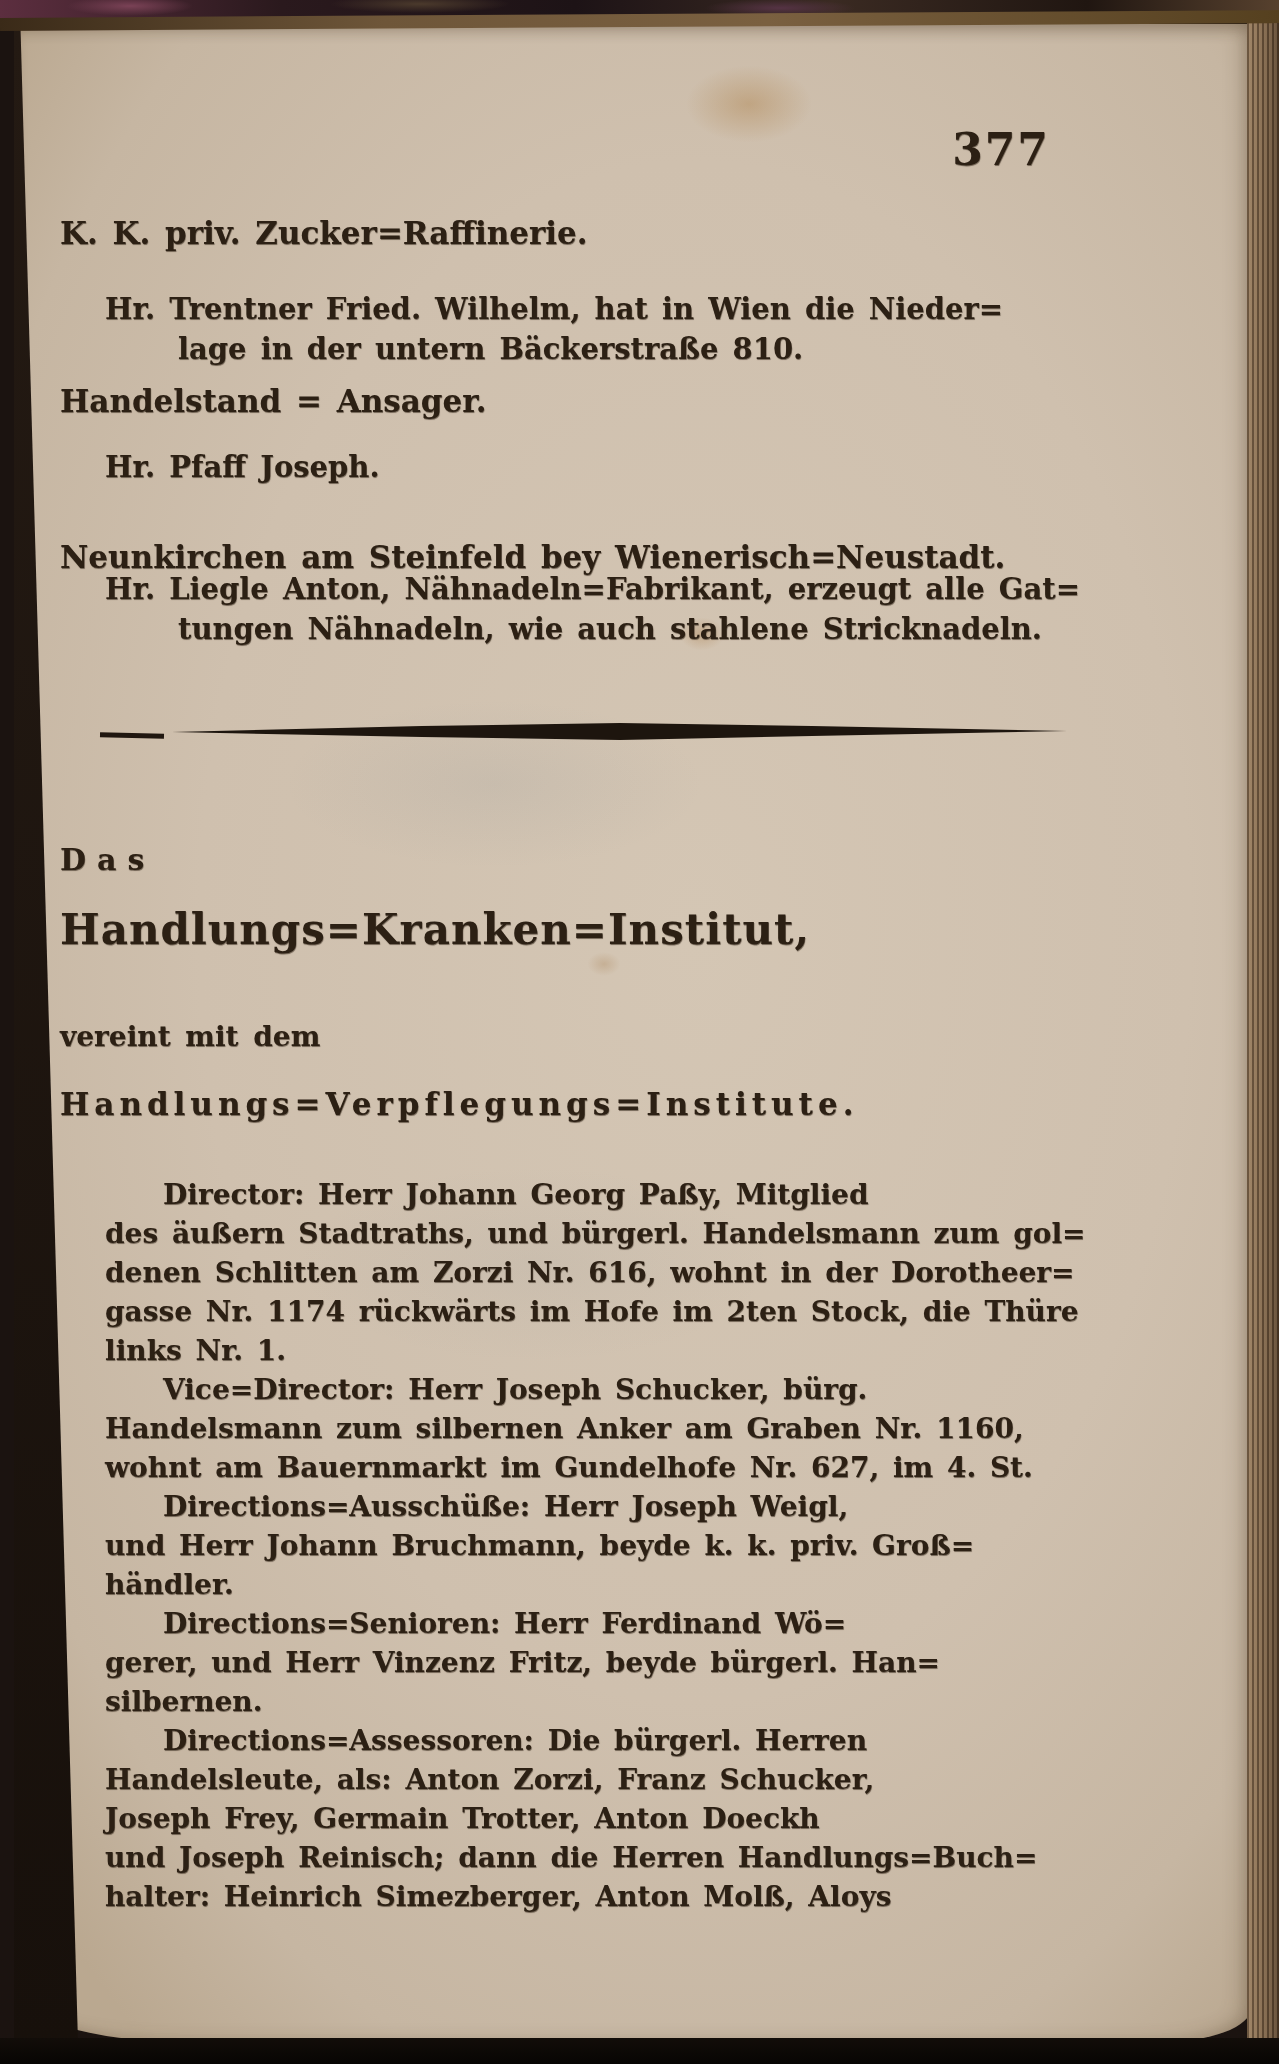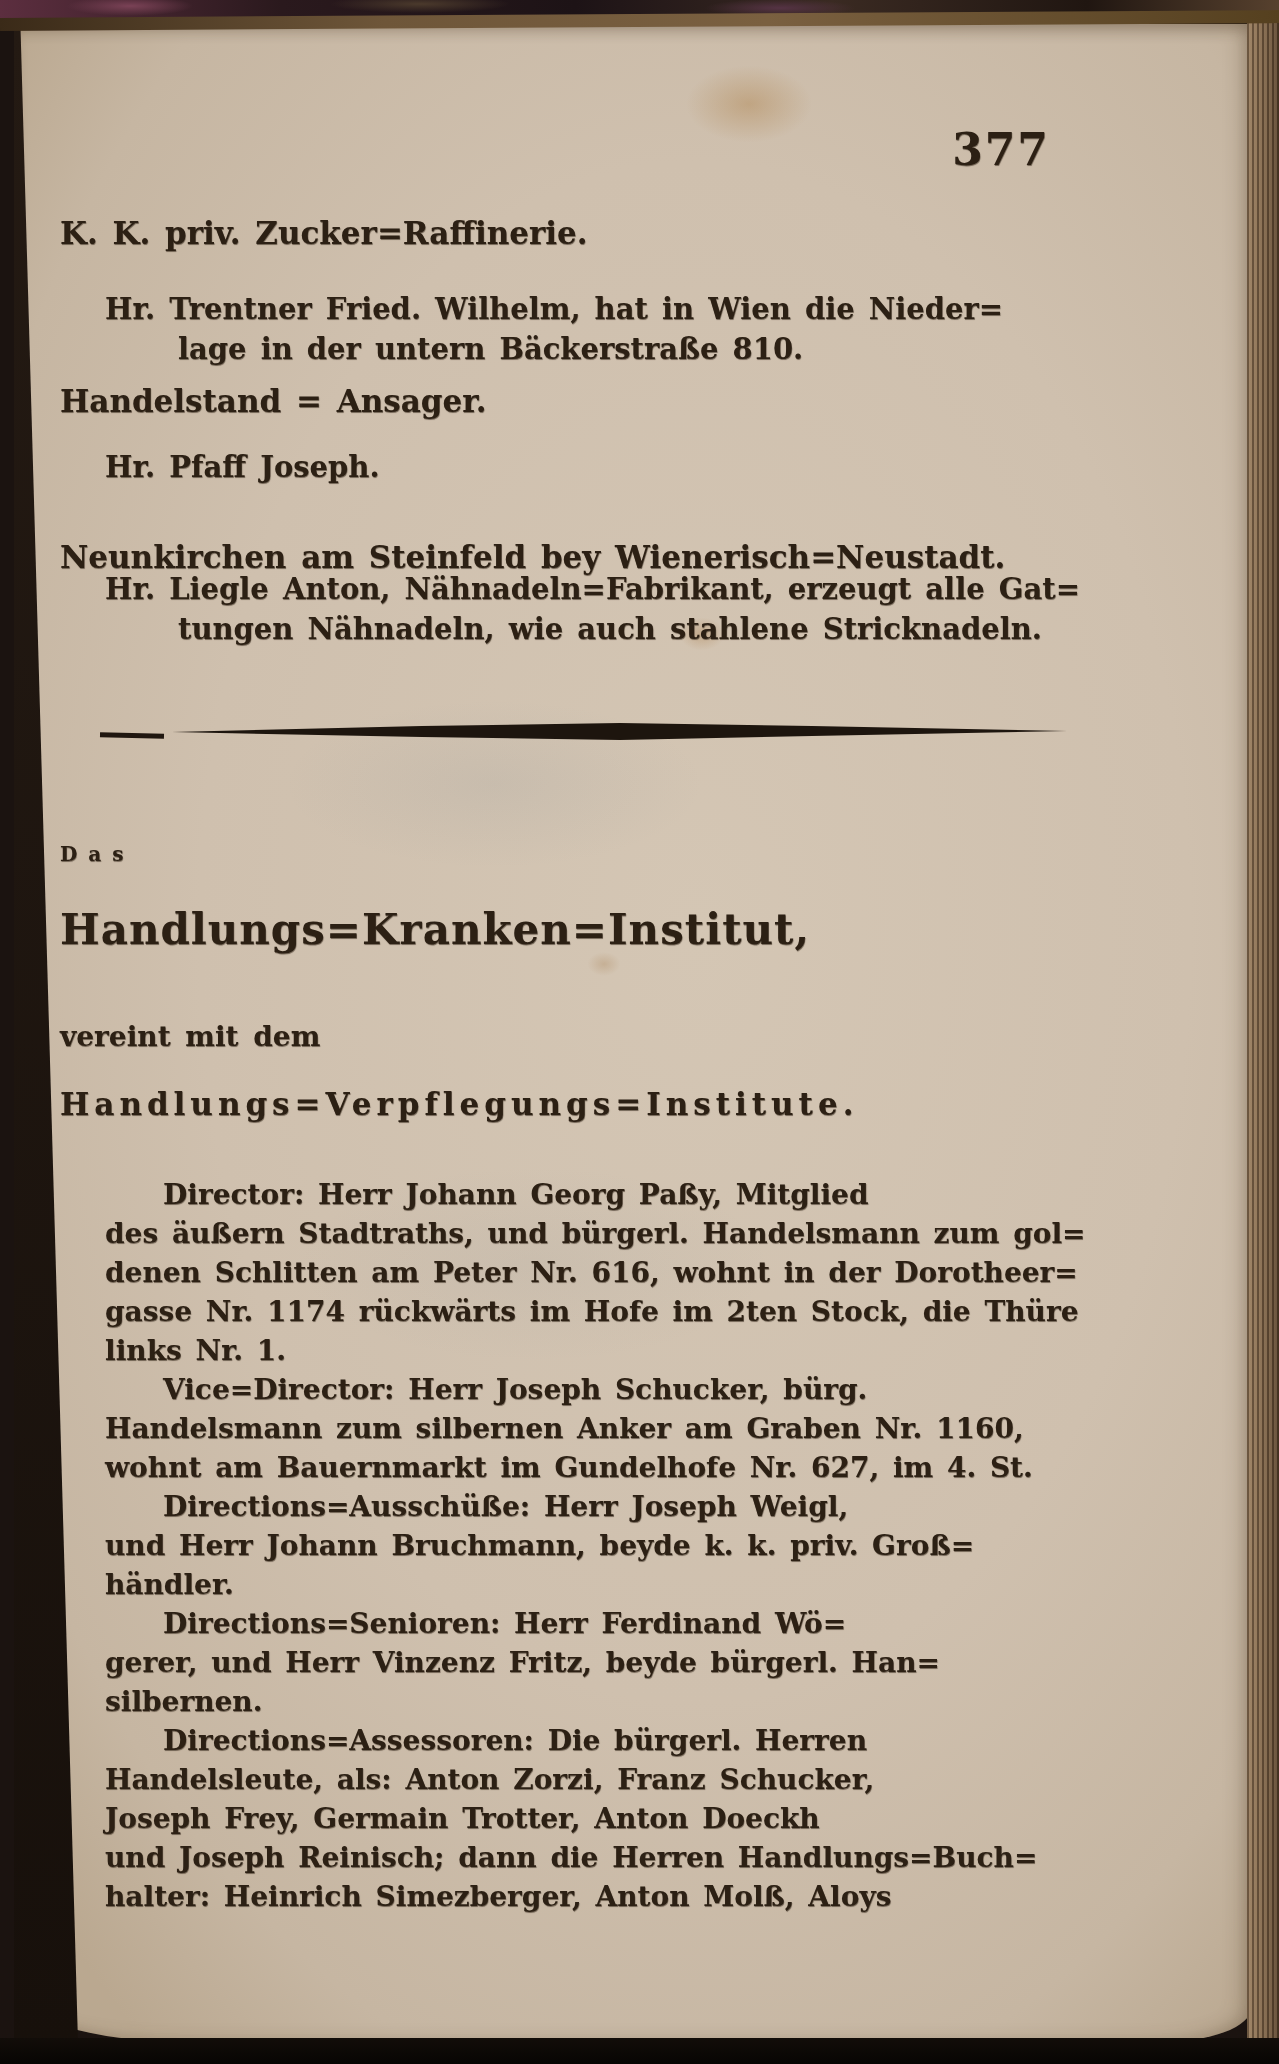--- a/index.html
+++ b/index.html
@@ -51,21 +51,21 @@
     background:linear-gradient(180deg,#120d09,#070503);
   }
   
   .content{position:absolute;inset:0;color:#2c2014;}
   .content div{position:absolute;white-space:nowrap;}
   .ink{ text-shadow:0.5px 0.5px 0.7px rgba(44,31,19,.55); font-weight:700; }
   .pagenum{left:905px;top:124px;width:145px;text-align:right;font-size:44px;letter-spacing:2px;}
   .cline{left:60px;width:860px;}
   .h-small{font-size:31px;word-spacing:4px;}
   .body-line{font-size:28px;word-spacing:4px;}
-  .title-das{font-size:20px;letter-spacing:11px;}
+  .title-das{font-size:30px;letter-spacing:11px;}
   .title-big{font-size:42px;word-spacing:6px;letter-spacing:1px;}
   .title-sub{font-size:28px;word-spacing:5px;}
   .title-sp{font-size:31px;letter-spacing:5px;word-spacing:10px;}
   .divider-dash{left:100px;top:733px;width:64px;height:5px;background:#201710;transform:rotate(1.2deg);}
   .divider{left:172px;top:722px;width:895px;height:20px;}
   .divider svg{display:block;}
 </style>
 </head>
 <body>
 
@@ -98,21 +98,21 @@
     </svg>
   </div>
 
   <div class="cline title-das ink" style="top:842px;">Das</div>
   <div class="cline title-big ink" style="top:905px;">Handlungs=Kranken=Institut,</div>
   <div class="cline title-sub ink" style="top:1020px;">vereint mit dem</div>
   <div class="cline title-sp ink" style="top:1086px;">Handlungs=Verpflegungs=Institute.</div>
 
   <div class="body-line ink" style="left:105px;top:1217px;">des äußern Stadtraths, und bürgerl. Handelsmann zum gol=</div>
   <div class="body-line ink" style="left:163px;top:1178px;">Director: Herr Johann Georg Paßy, Mitglied</div>
-  <div class="body-line ink" style="left:105px;top:1256px;">denen Schlitten am Peter Nr. 616, wohnt in der Dorotheer=</div>
+  <div class="body-line ink" style="left:105px;top:1256px;">denen Schlitten am Zorzi Nr. 616, wohnt in der Dorotheer=</div>
   <div class="body-line ink" style="left:105px;top:1295px;">gasse Nr. 1174 rückwärts im Hofe im 2ten Stock, die Thüre</div>
   <div class="body-line ink" style="left:105px;top:1334px;">links Nr. 1.</div>
 
   <div class="body-line ink" style="left:163px;top:1373px;">Vice=Director: Herr Joseph Schucker, bürg.</div>
   <div class="body-line ink" style="left:105px;top:1412px;">Handelsmann zum silbernen Anker am Graben Nr. 1160,</div>
   <div class="body-line ink" style="left:105px;top:1451px;">wohnt am Bauernmarkt im Gundelhofe Nr. 627, im 4. St.</div>
 
   <div class="body-line ink" style="left:163px;top:1490px;">Directions=Ausschüße: Herr Joseph Weigl,</div>
   <div class="body-line ink" style="left:105px;top:1529px;">und Herr Johann Bruchmann, beyde k. k. priv. Groß=</div>
   <div class="body-line ink" style="left:105px;top:1568px;">händler.</div>

